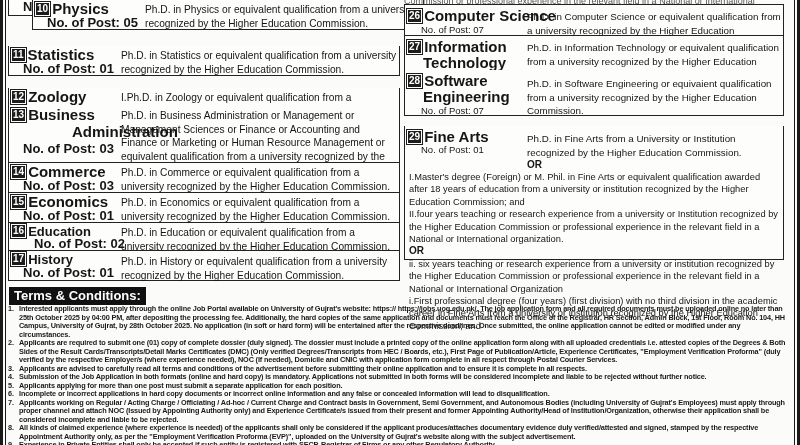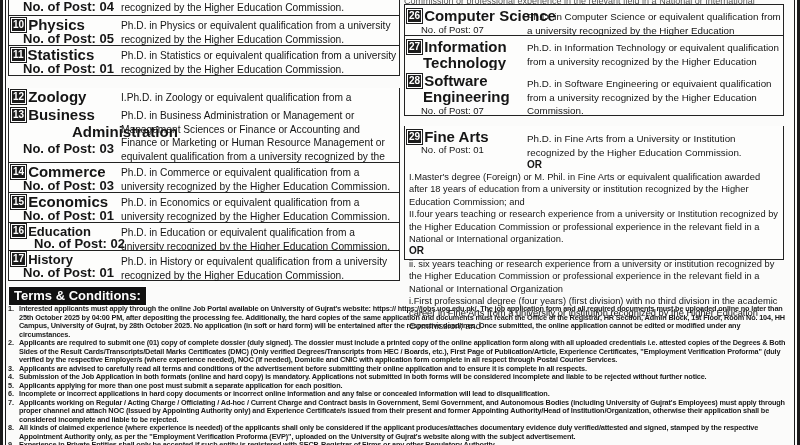--- a/index.html
+++ b/index.html
@@ -56,21 +56,21 @@
 <div class="outer-left2"></div>
 <div class="outer-right"></div>
 <div class="outer-right2"></div>
 
 <div class="left-col">
   <div class="row" style="top:0;height:16px;">
     <div class="posts" style="top:0;">No. of Post: 04</div>
     <div class="qual" style="top:1px;">recognized by the Higher Education Commission.</div>
   </div>
 
-  <div class="row" style="top:16px;height:30px;">
+  <div class="row" style="top:0;height:30px;margin-left:24px;">
     <div class="name"><span class="badge">10</span><span>Physics</span></div>
     <div class="posts" style="top:16px;">No. of Post: 05</div>
     <div class="qual">Ph.D. in Physics or equivalent qualification from a university recognized by the Higher Education Commission.</div>
   </div>
 
   <div class="row" style="top:46px;height:30px;">
     <div class="name"><span class="badge">11</span><span>Statistics</span></div>
     <div class="posts" style="top:16px;">No. of Post: 01</div>
     <div class="qual">Ph.D. in Statistics or equivalent qualification from a university recognized by the Higher Education Commission.</div>
   </div>

